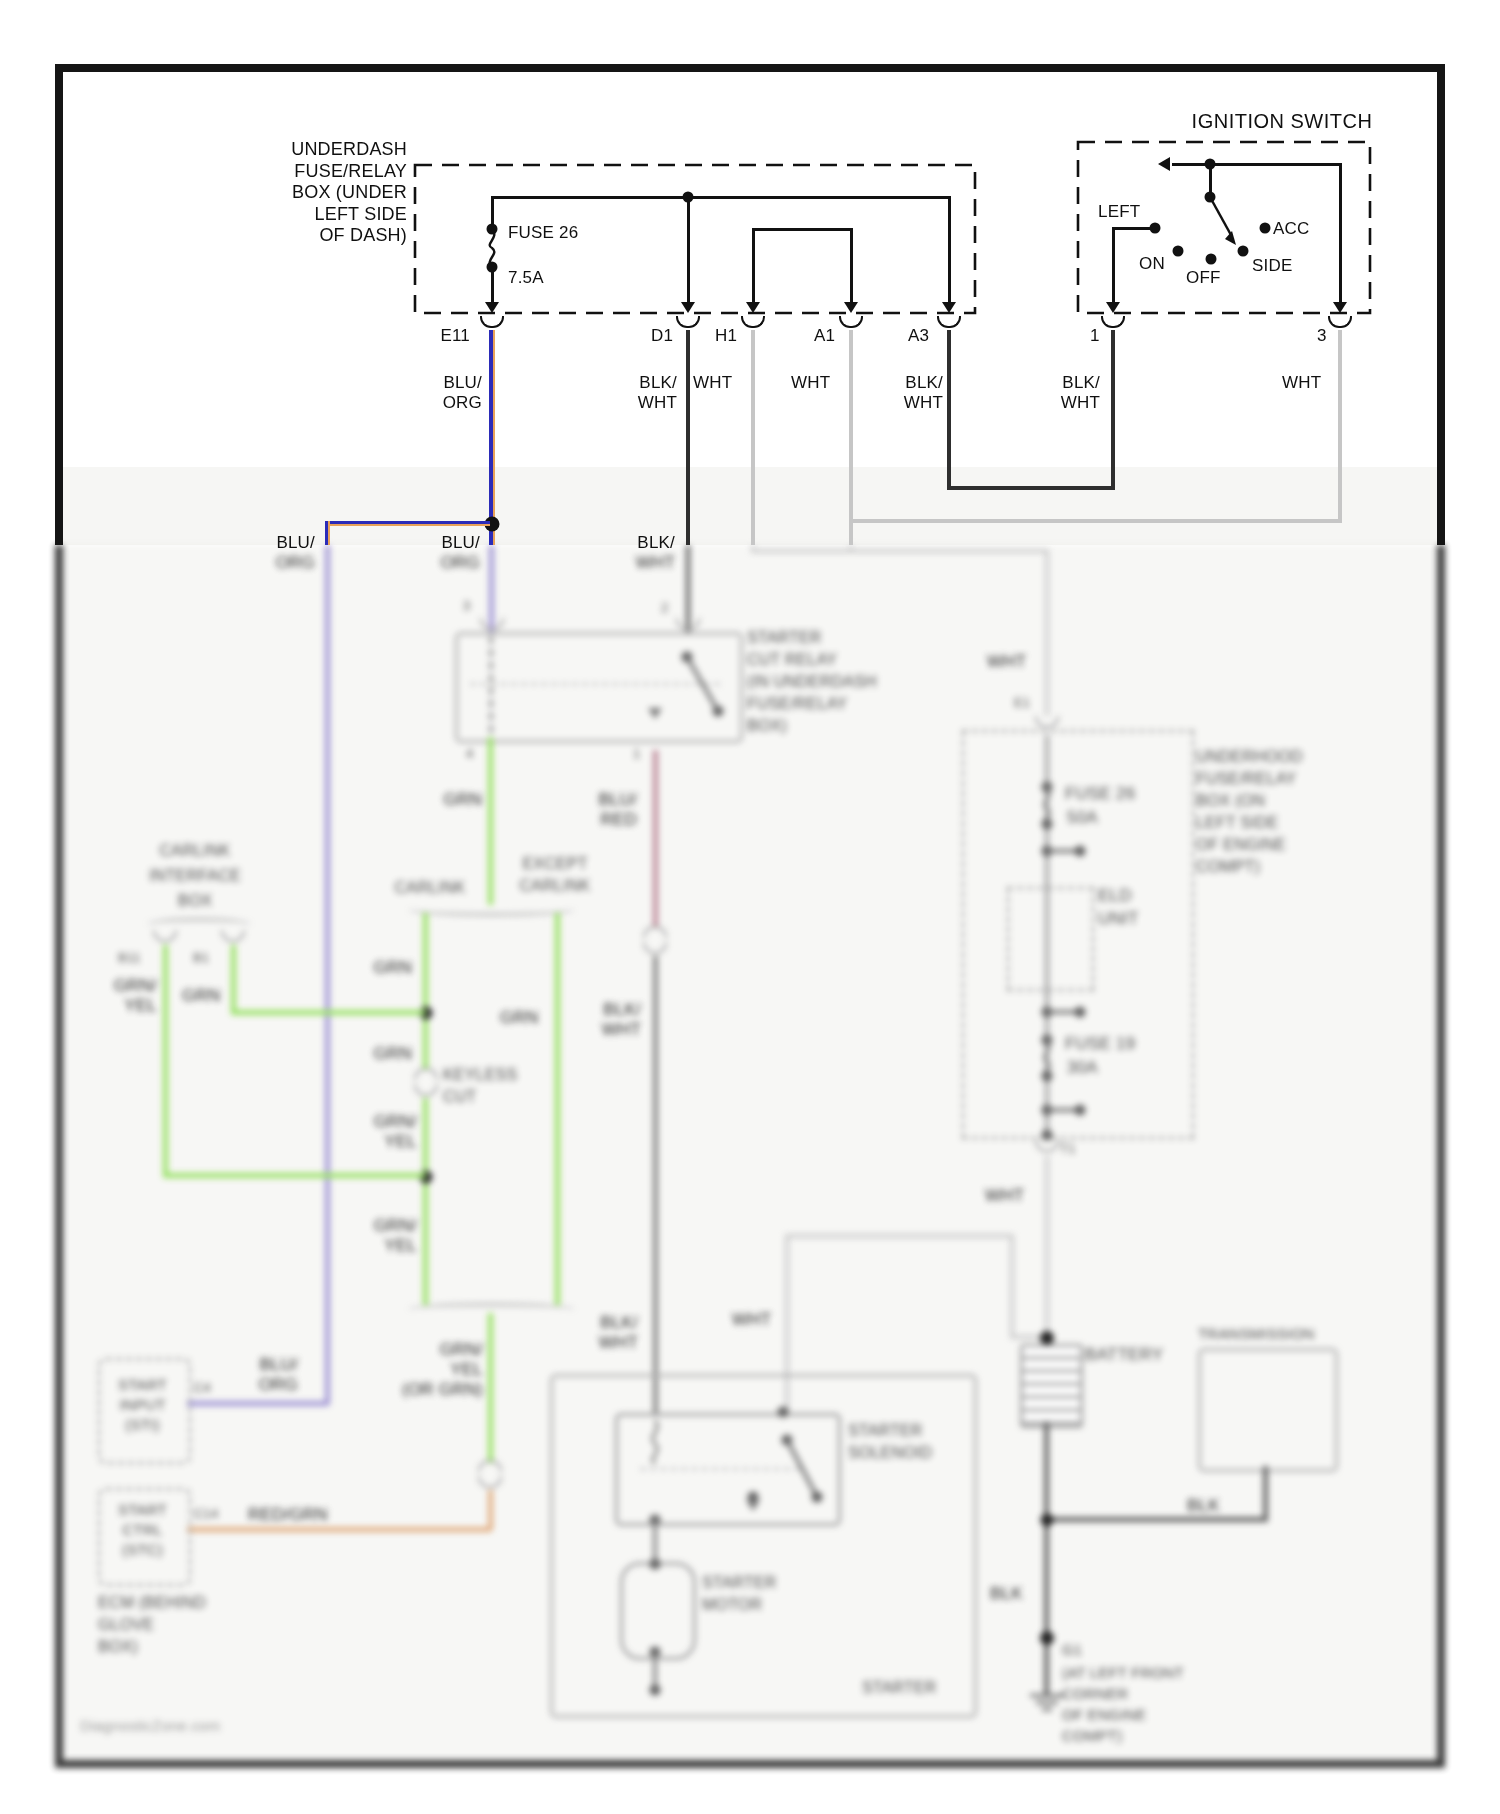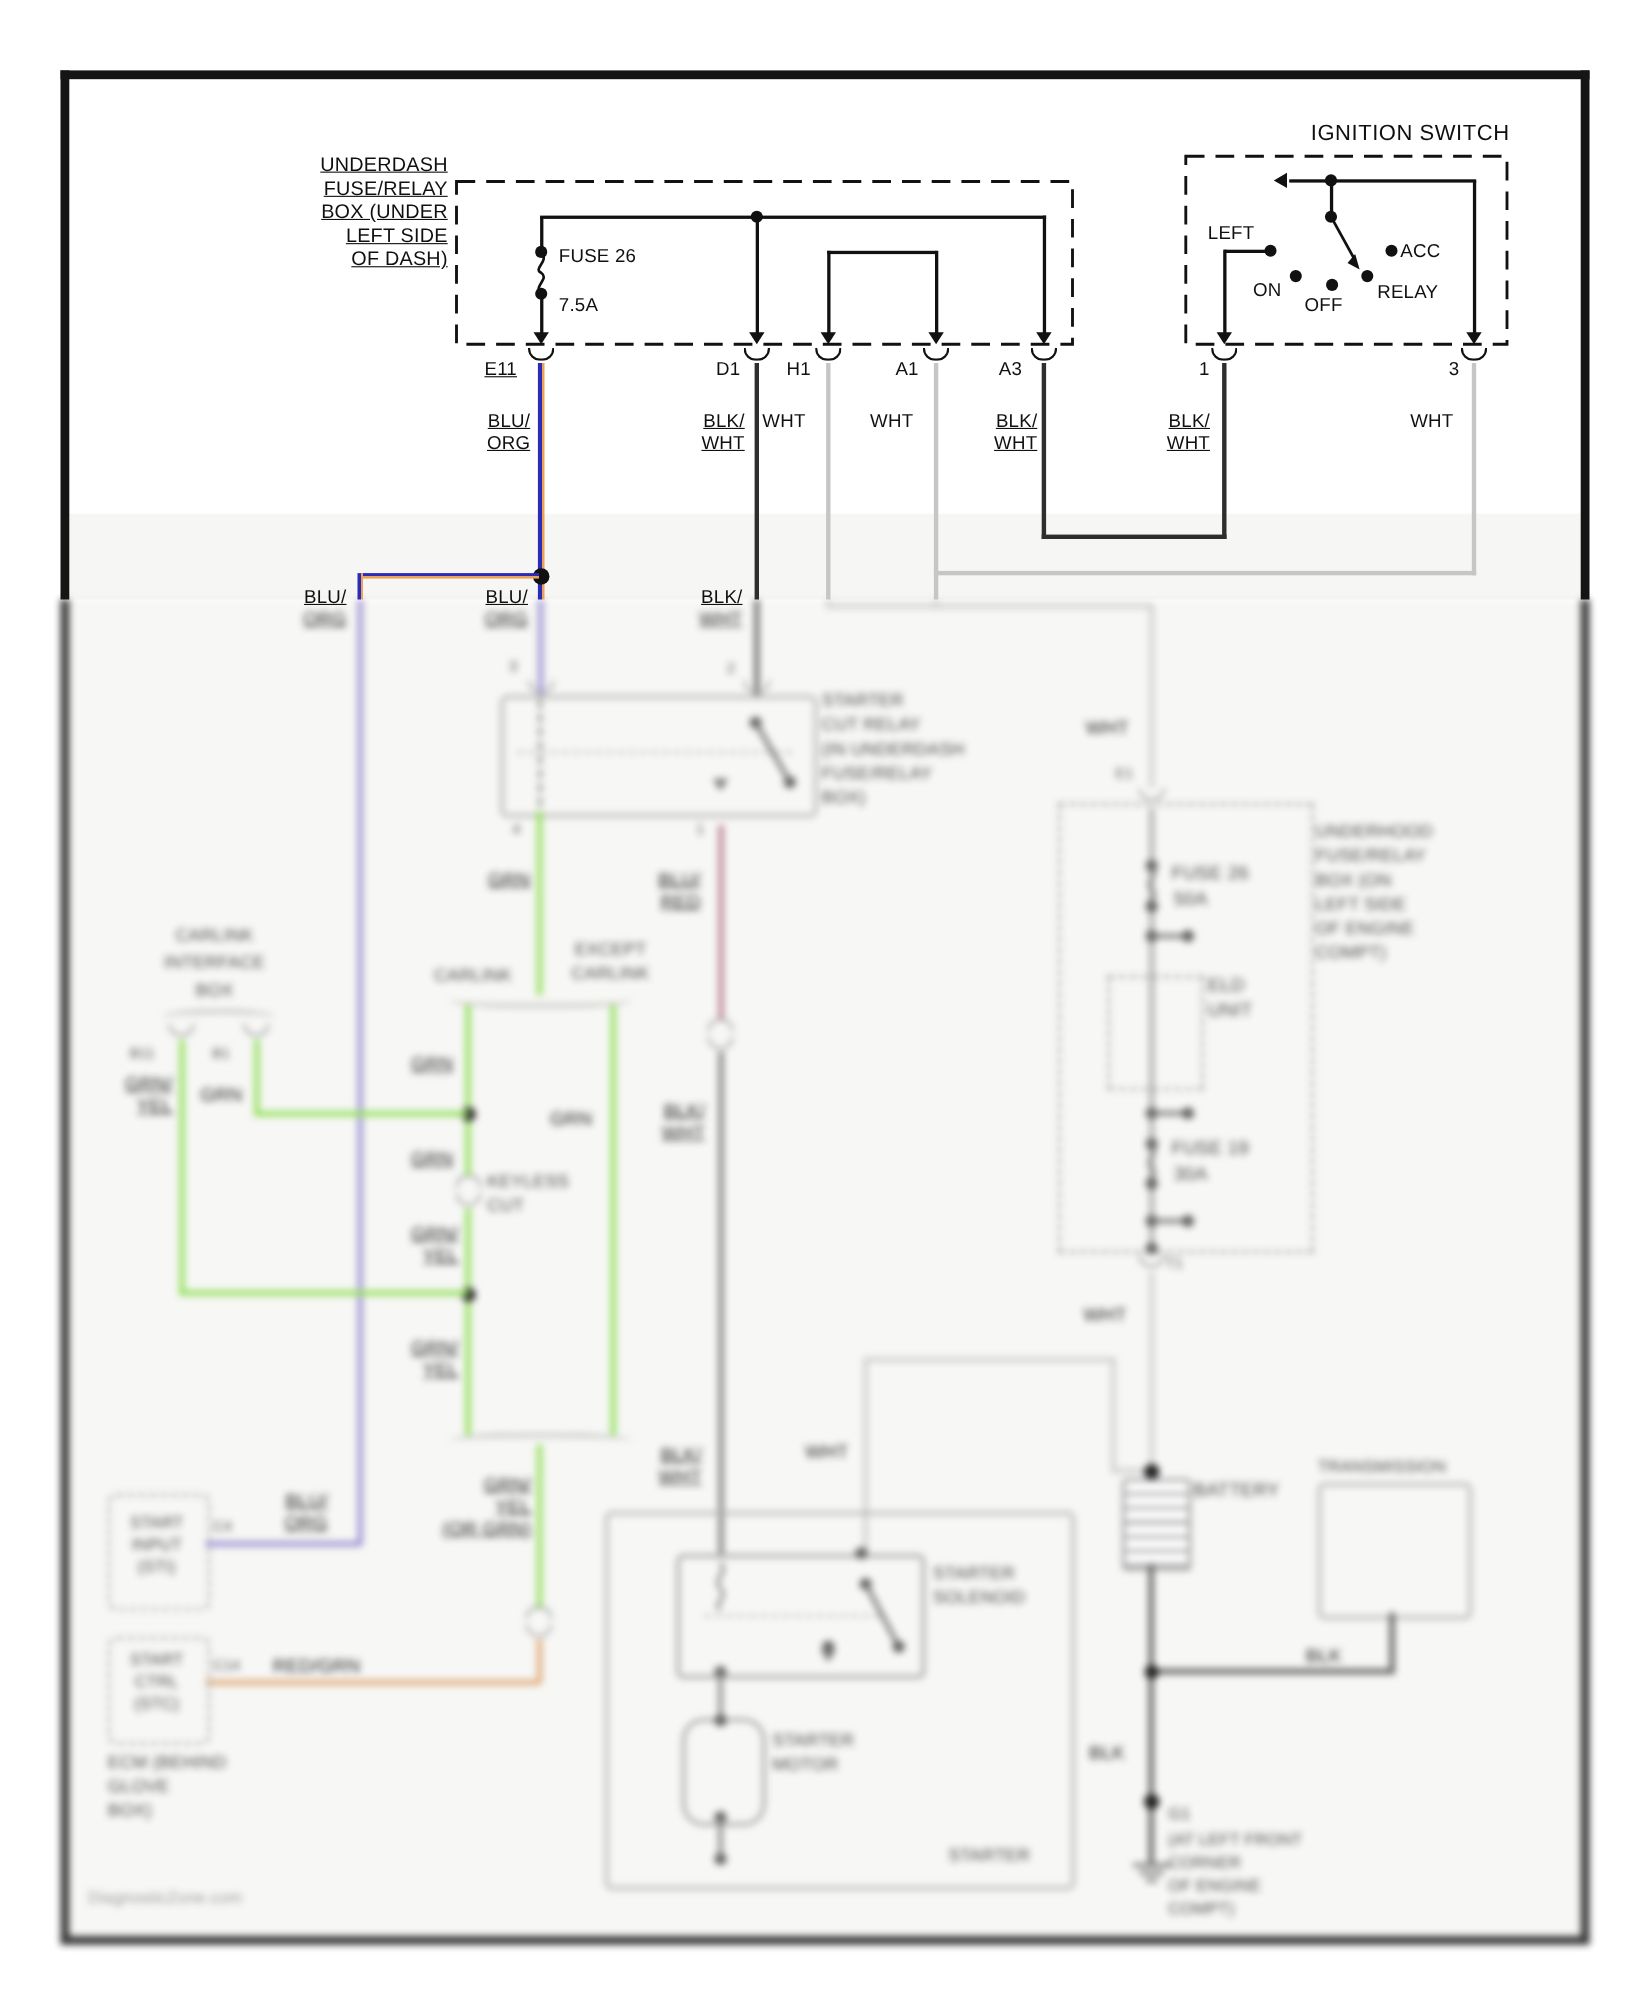--- a/index.html
+++ b/index.html
@@ -1,20 +1,20 @@
 <!DOCTYPE html>
 <html><head>
 <meta charset="utf-8">
 <style>
   html,body{margin:0;padding:0;background:#fff;}
   #page{position:relative;width:1500px;height:1814px;background:#fff;overflow:hidden;
         font-family:"Liberation Sans", sans-serif;color:#111;}
   .abs{position:absolute;}
   .lbl{position:absolute;font-size:17px;line-height:20px;color:#101010;white-space:pre-line;letter-spacing:.2px;}
-  .r{text-align:right;text-decoration:underline;} .c{text-align:center;}
+  .r{text-align:right;} .c{text-align:center;}
   .sm{font-size:13px;line-height:15px;}
   .lg{font-size:20px;line-height:22px;letter-spacing:.5px;}
   .wire{position:absolute;}
   .dot{position:absolute;width:11px;height:11px;border-radius:50%;background:#111;transform:translate(-50%,-50%);}
   .gdot{background:#555;}
   .arr{position:absolute;width:0;height:0;border-left:7px solid transparent;border-right:7px solid transparent;
        border-top:11px solid #111;transform:translate(-50%,0);}
   .cup{position:absolute;width:20px;height:10px;border:2.5px solid #111;border-top:none;
        border-radius:0 0 11px 11px;transform:translate(-50%,0);}
   .gcup{border-color:#9a9a9a;}
@@ -336,21 +336,21 @@
     <polygon points="36,53 25,47 32,39" fill="#111"></polygon>
   </svg>
   <div class="dot" style="left:1155px;top:228px;"></div>
   <div class="dot" style="left:1178px;top:251px;"></div>
   <div class="dot" style="left:1211px;top:259px;"></div>
   <div class="dot" style="left:1265px;top:228px;"></div>
   <div class="dot" style="left:1243px;top:251px;"></div>
   <div class="lbl" style="left:1098px;top:202px;">LEFT</div>
   <div class="lbl" style="left:1139px;top:254px;">ON</div>
   <div class="lbl" style="left:1186px;top:268px;">OFF</div>
-  <div class="lbl" style="left:1252px;top:256px;">RELAY</div>
+  <div class="lbl" style="left:1252px;top:256px;">SIDE</div>
   <div class="lbl" style="left:1273px;top:219px;">ACC</div>
   <div class="wire" style="left:1113px;top:227px;width:40px;height:2.5px;background:#111;"></div>
   <div class="wire" style="left:1112px;top:227px;width:2.5px;height:77px;background:#111;"></div>
   <div class="wire" style="left:1339px;top:164px;width:2.5px;height:140px;background:#111;"></div>
 
   <div class="wire" style="left:489px;top:330px;width:6px;height:215px;background:linear-gradient(90deg,#2b2bb8 0 3.5px,#e8a25a 3.5px 6px);"></div>
   <div class="dot" style="left:492px;top:524px;width:15px;height:15px;"></div>
   <div class="wire" style="left:328px;top:521px;width:162px;height:5px;background:linear-gradient(180deg,#2b2bb8 0 3px,#e8a25a 3px 5px);"></div>
   <div class="wire" style="left:325px;top:521px;width:5px;height:24px;background:linear-gradient(90deg,#2b2bb8 0 3px,#e8a25a 3px 5px);"></div>
   <div class="wire" style="left:686px;top:330px;width:4px;height:215px;background:#2e2e2e;"></div>

